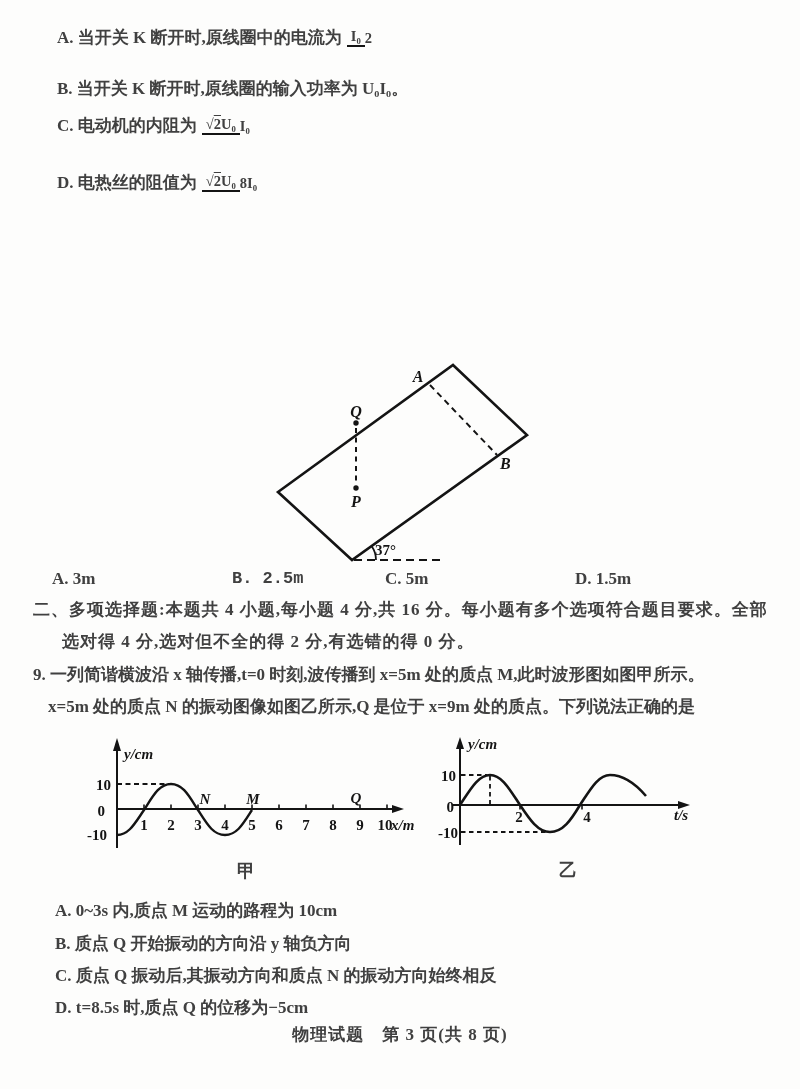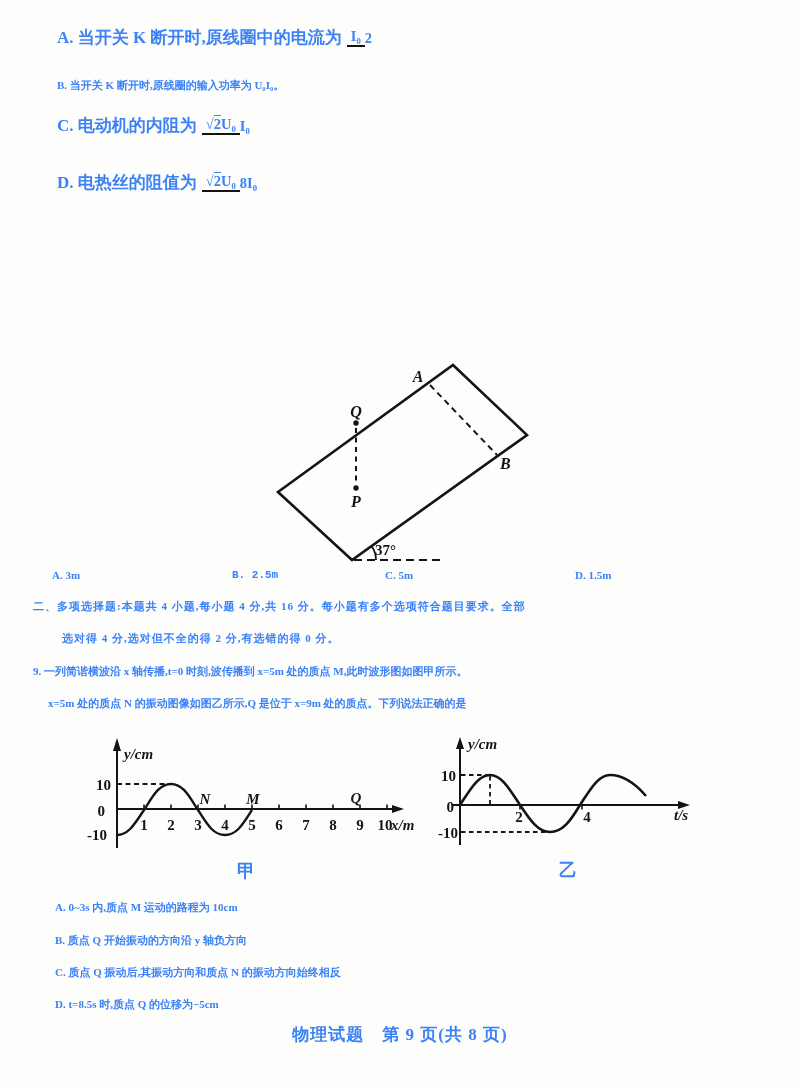--- a/index.html
+++ b/index.html
@@ -2,27 +2,27 @@
 <html><head>
 <meta charset="utf-8">
 <style>
   html,body{margin:0;padding:0;background:#e8e8e8;}
   .page{
     position:relative;
     width:800px;height:1089px;
     margin:0 auto;
     background:#fdfdfc;
     font-family:"Liberation Serif","DejaVu Serif",serif;
-    color:#3b82f6;
+    color:#404040;
     overflow:hidden;
   }
   .t{
     position:absolute;
     white-space:nowrap;
-    font-size:11px;
+    font-size:17px;
     font-weight:bold;
     line-height:1.2;
   }
   .optrow{
     position:absolute;
     display:flex;
     align-items:center;
     white-space:nowrap;
     font-size:17px;
     font-weight:bold;
@@ -171,15 +171,15 @@
     <text x="91" y="89" font-size="15" text-anchor="middle">2</text>
     <text x="159" y="89" font-size="15" text-anchor="middle">4</text>
   </svg>
   <div class="cap" style="left:559px;top:858px;">乙</div>
 
   <div class="t" style="left:55px;top:901px;">A. 0~3s 内,质点 M 运动的路程为 10cm</div>
   <div class="t" style="left:55px;top:934px;">B. 质点 Q 开始振动的方向沿 y 轴负方向</div>
   <div class="t" style="left:55px;top:966px;">C. 质点 Q 振动后,其振动方向和质点 N 的振动方向始终相反</div>
   <div class="t" style="left:55px;top:998px;">D. t=8.5s 时,质点 Q 的位移为−5cm</div>
 
-  <div class="footer">物理试题　第 9 页(共 8 页)</div>
+  <div class="footer">物理试题　第 3 页(共 8 页)</div>
 
 </div>
 
 </body></html>

